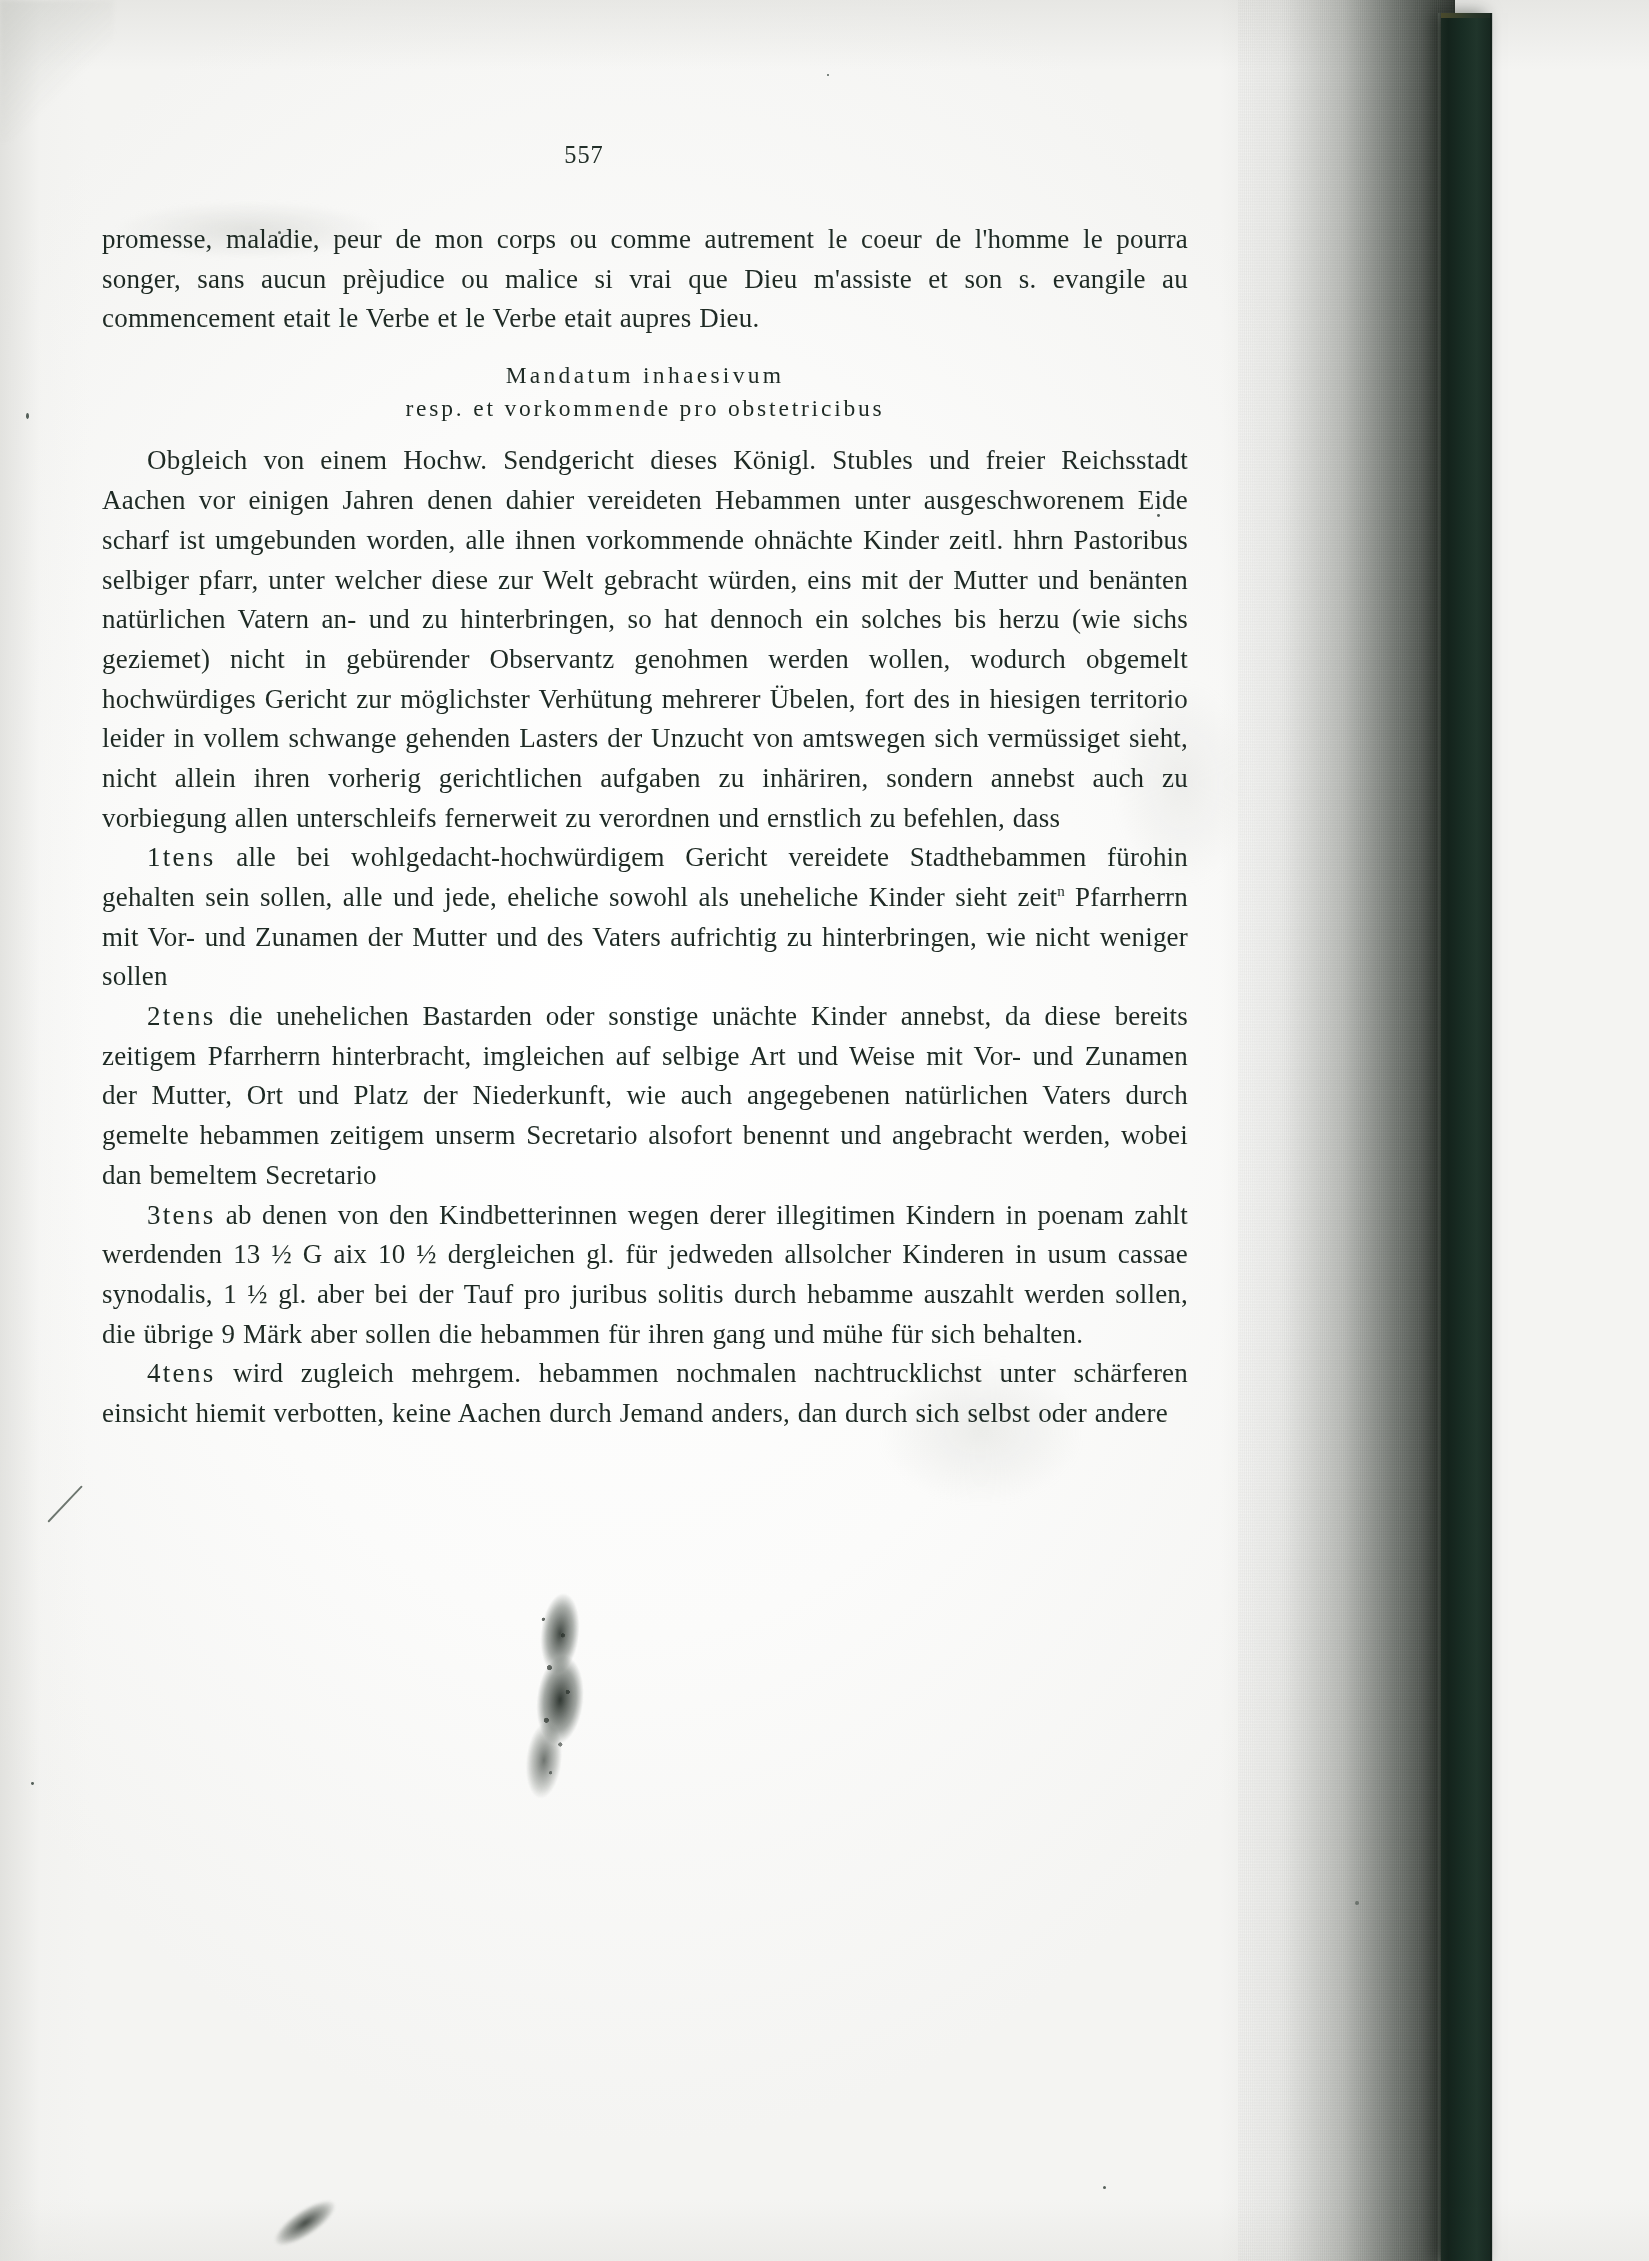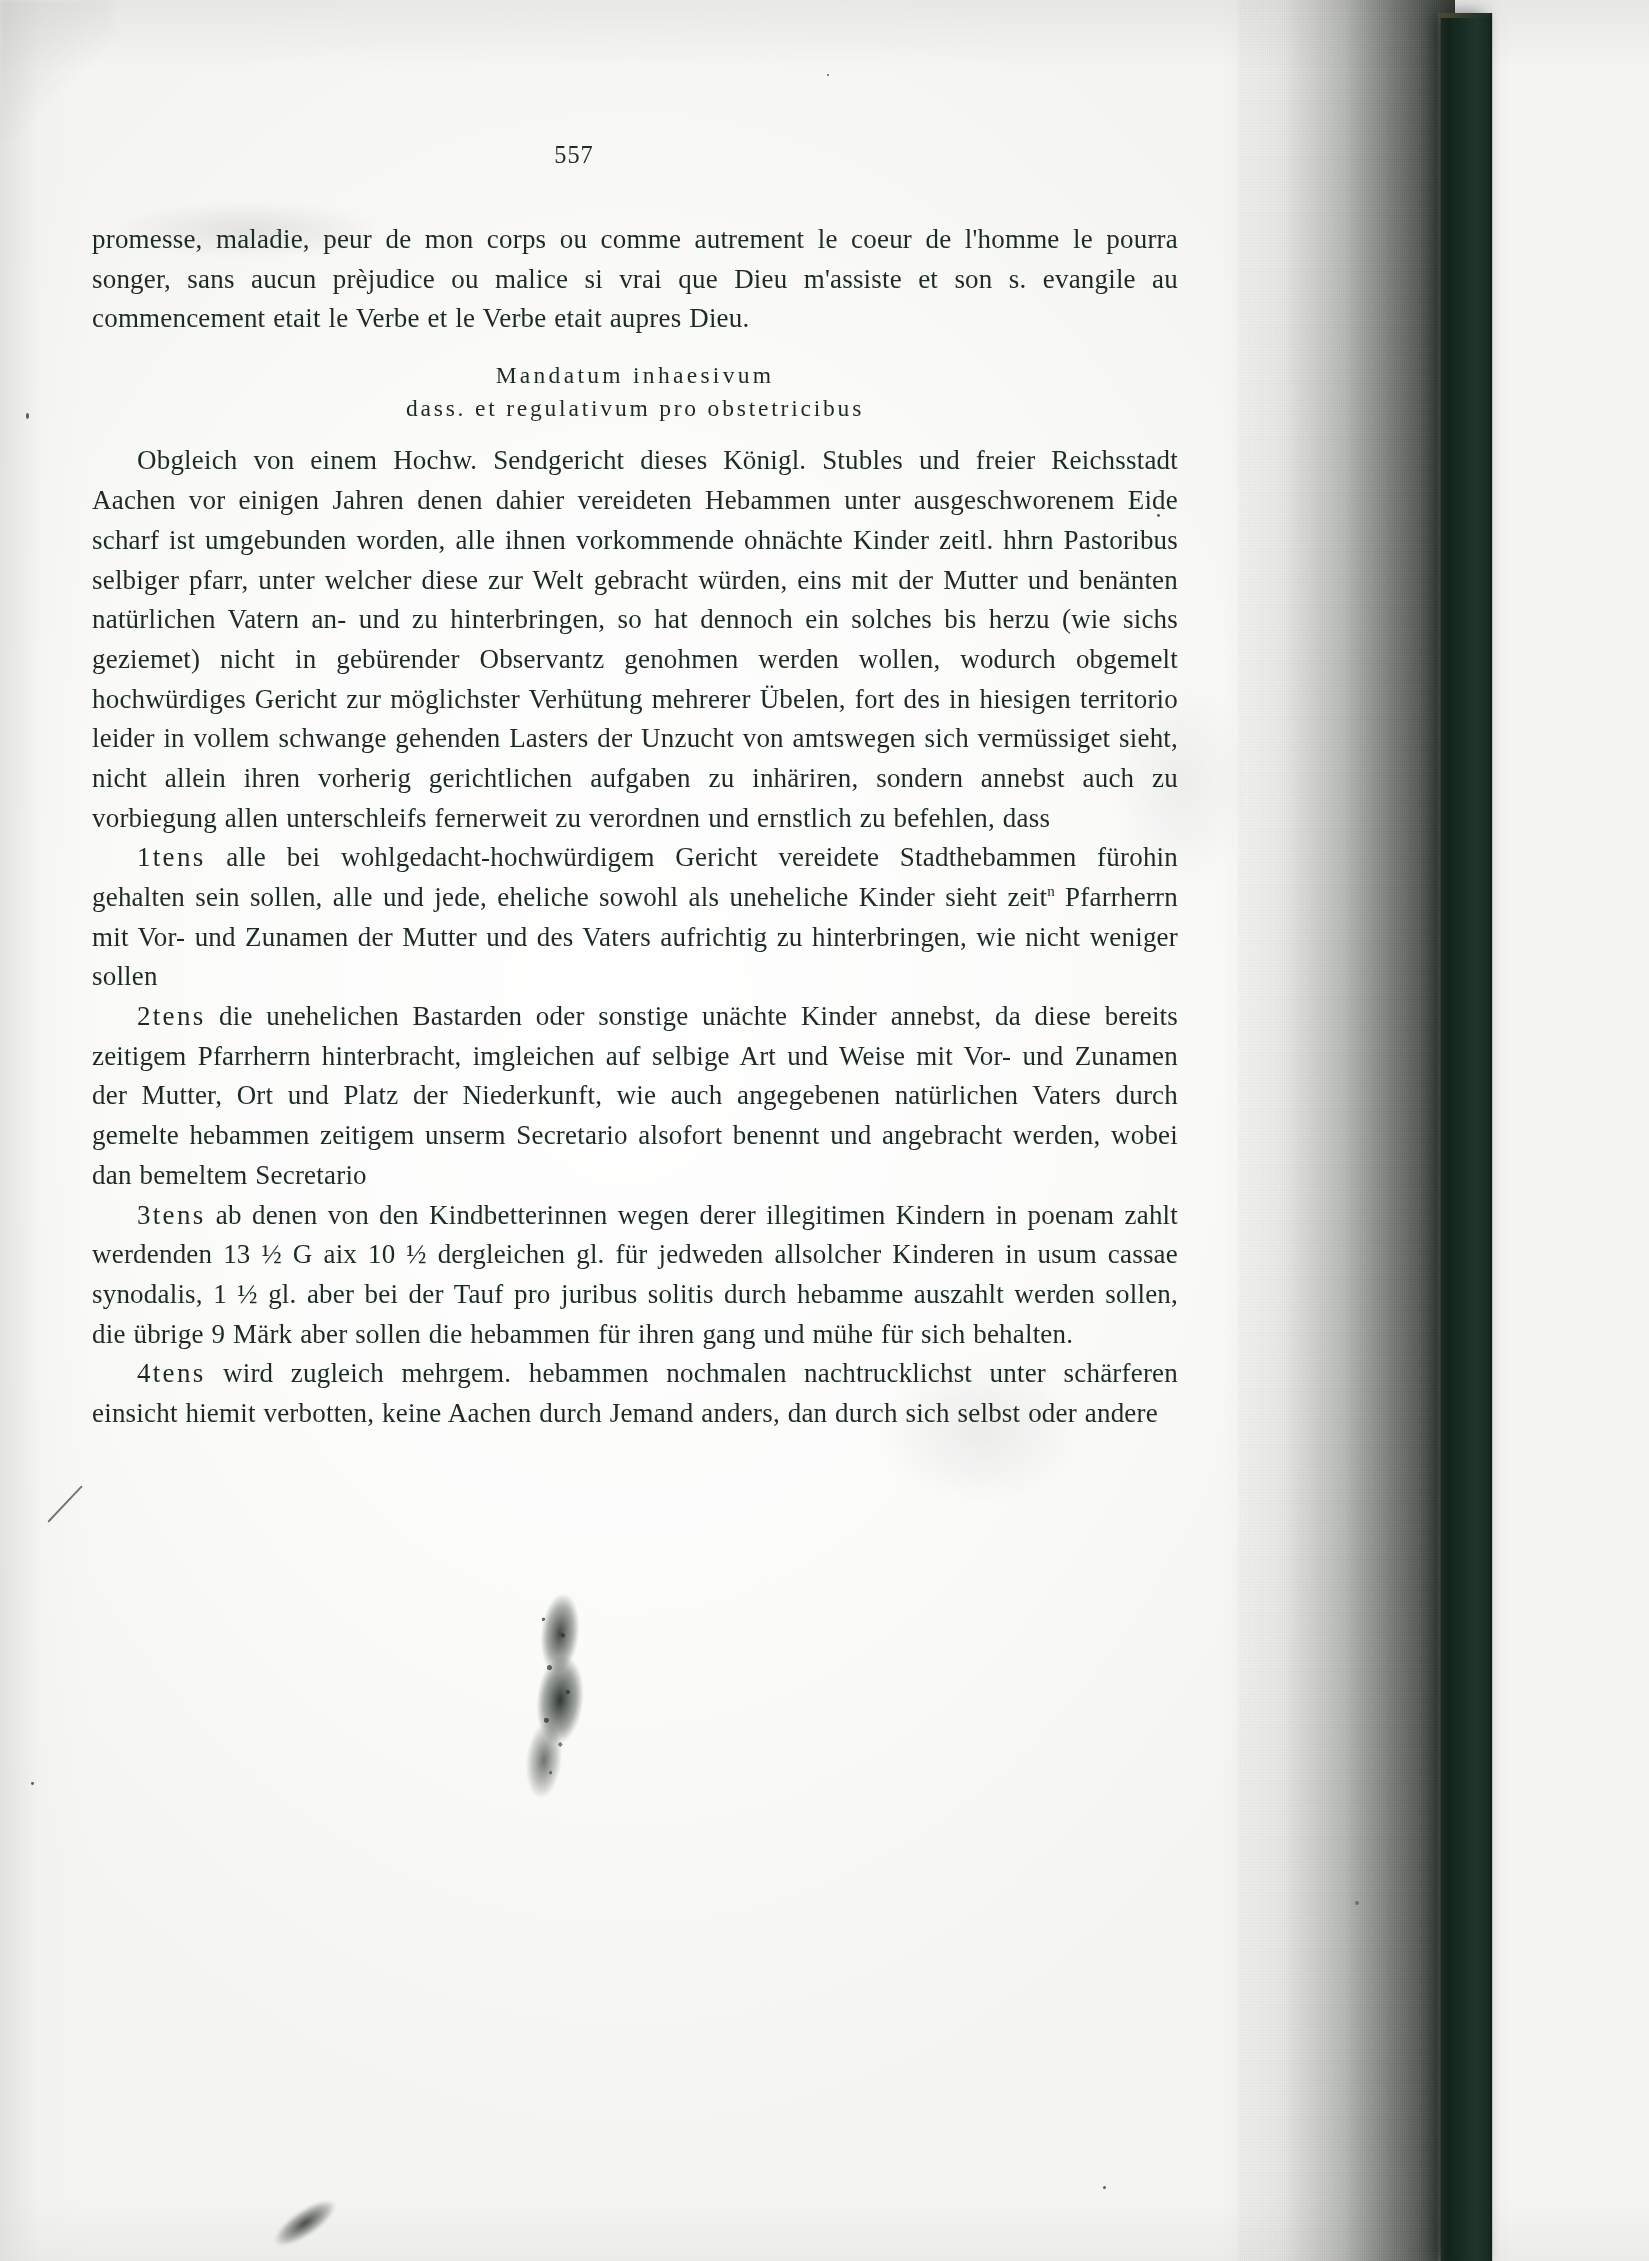--- a/index.html
+++ b/index.html
@@ -88,21 +88,21 @@
   .spine-edge-right {
     position: absolute;
     top: 13px; bottom: 0;
     left: 1490px; width: 2.8px;
     background: linear-gradient(to right, rgba(20,30,24,0.9), rgba(255,255,255,0));
   }
 
   
   .textblock {
     position: absolute;
-    left: 92px;
+    left: 102px;
     top: 141px;
     width: 1086px;
   }
   .folio {
     text-align: center;
     font-size: 24.4px;
     letter-spacing: 0.9px;
     color: #23302a;
     margin: 0 0 51px 0;
     padding-right: 122px;
@@ -219,21 +219,21 @@
   <div class="blemish faint-stain-c"></div>
 
   <div class="textblock">
 
     <div class="folio">557</div>
 
     <p class="body last-line-left">promesse, maladie, peur de mon corps ou comme autrement le coeur de l'homme le pourra songer, sans aucun prèjudice ou malice si vrai que Dieu m'assiste et son s. evangile au commencement etait le Verbe et le Verbe etait aupres Dieu.</p>
 
     <div class="heading-block">
       <div class="heading-line">Mandatum inhaesivum</div>
-      <div class="heading-line l2">dass. et regulativum pro obstetricibus</div>
+      <div class="heading-line l2">resp. et vorkommende pro obstetricibus</div>
     </div>
 
     <p class="body indent last-line-left">Obgleich von einem Hochw. Sendgericht dieses Königl. Stubles und freier Reichsstadt Aachen vor einigen Jahren denen dahier vereideten Hebammen unter ausgeschworenem Eide scharf ist umgebunden worden, alle ihnen vorkommende ohnächte Kinder zeitl. hhrn Pastoribus selbiger pfarr, unter welcher diese zur Welt gebracht würden, eins mit der Mutter und benänten natürlichen Vatern an- und zu hinterbringen, so hat dennoch ein solches bis herzu (wie sichs geziemet) nicht in gebürender Observantz genohmen werden wollen, wodurch obgemelt hochwürdiges Gericht zur möglichster Verhütung mehrerer Übelen, fort des in hiesigen territorio leider in vollem schwange gehenden Lasters der Unzucht von amtswegen sich vermüssiget sieht, nicht allein ihren vorherig gerichtlichen aufgaben zu inhäriren, sondern annebst auch zu vorbiegung allen unterschleifs fernerweit zu verordnen und ernstlich zu befehlen, dass</p>
 
     <p class="body indent last-line-left"><span class="num">1tens</span><span> alle bei wohlgedacht-hochwürdigem Gericht vereidete Stadthebammen fürohin gehalten sein sollen, alle und jede, eheliche sowohl als uneheliche Kinder sieht zeit</span><sup class="supn">n</sup><span> Pfarrherrn mit Vor- und Zunamen der Mutter und des Vaters aufrichtig zu hinterbringen, wie nicht weniger sollen</span></p>
 
     <p class="body indent last-line-left"><span class="num">2tens</span><span> die unehelichen Bastarden oder sonstige unächte Kinder annebst, da diese bereits zeitigem Pfarrherrn hinterbracht, imgleichen auf selbige Art und Weise mit Vor- und Zunamen der Mutter, Ort und Platz der Niederkunft, wie auch angegebenen natürlichen Vaters durch gemelte hebammen zeitigem unserm Secretario alsofort benennt und angebracht werden, wobei dan bemeltem Secretario</span></p>
 
     <p class="body indent last-line-left"><span class="num">3tens</span><span> ab denen von den Kindbetterinnen wegen derer illegitimen Kindern in poenam zahlt werdenden 13 ½ G aix 10 ½ dergleichen gl. für jedweden allsolcher Kinderen in usum cassae synodalis, 1 ½ gl. aber bei der Tauf pro juribus solitis durch hebamme auszahlt werden sollen, die übrige 9 Märk aber sollen die hebammen für ihren gang und mühe für sich behalten.</span></p>
 

